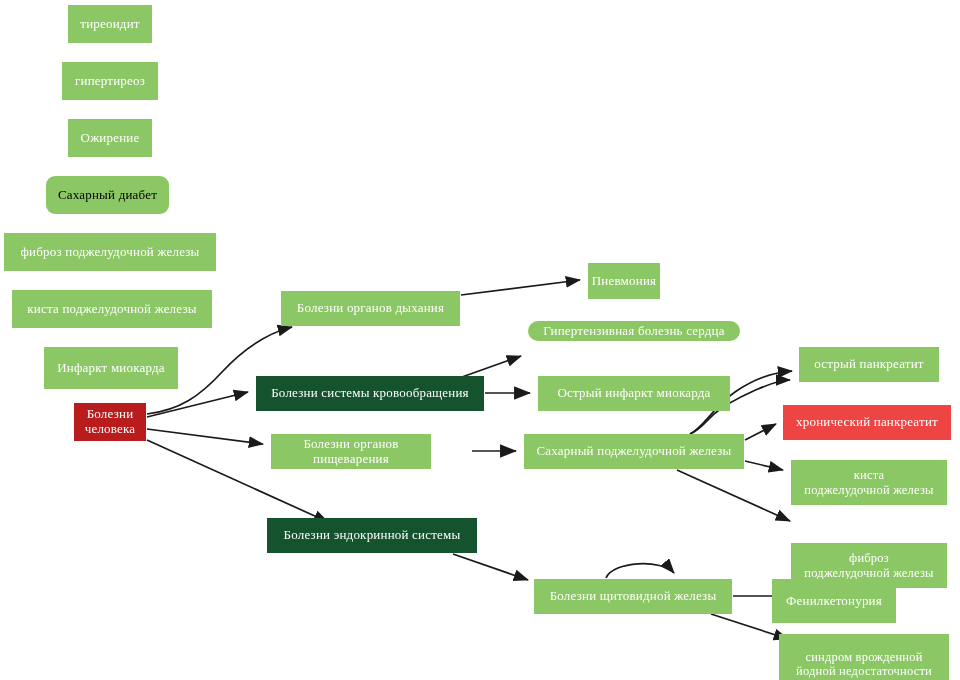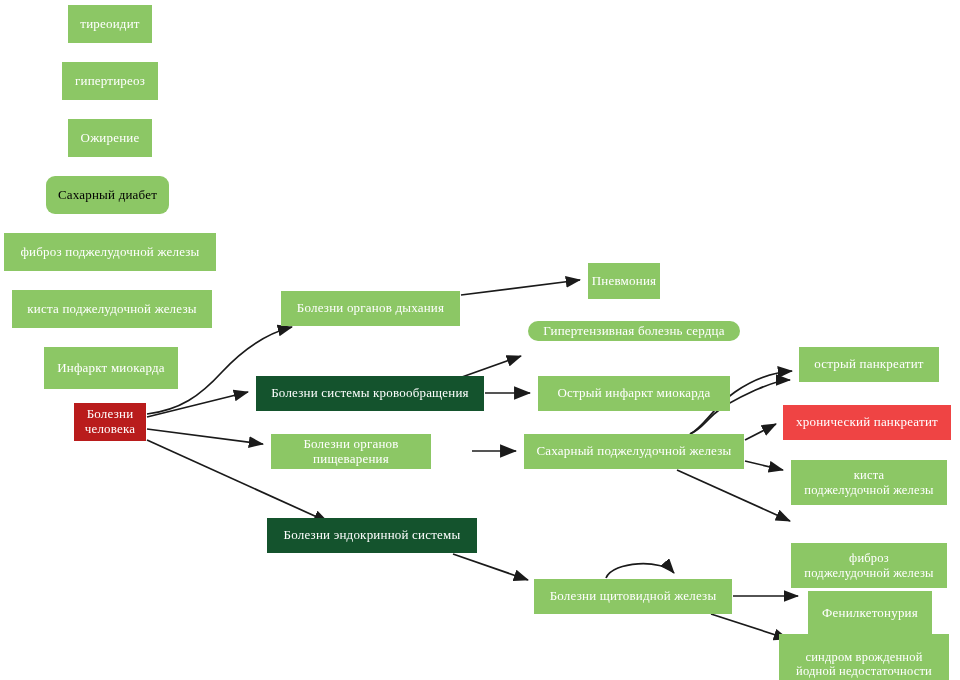--- a/index.html
+++ b/index.html
@@ -110,18 +110,18 @@
       <div class="node" style="left: 528px; top: 321px; width: 212px; height: 20px; background: rgb(140, 199, 101); color: rgb(255, 255, 255); border-radius: 12px;">Гипертензивная болезнь сердца</div>
       <div class="node" style="left: 538px; top: 376px; width: 192px; height: 35px; background: rgb(140, 199, 101); color: rgb(255, 255, 255);">Острый инфаркт миокарда</div>
       <div class="node" style="left: 524px; top: 434px; width: 220px; height: 35px; background: rgb(140, 199, 101); color: rgb(255, 255, 255);">Сахарный поджелудочной железы</div>
       <div class="node" style="left: 534px; top: 579px; width: 198px; height: 35px; background: rgb(140, 199, 101); color: rgb(255, 255, 255);">Болезни щитовидной железы</div>
       <div class="node" style="left: 799px; top: 347px; width: 140px; height: 35px; background: rgb(140, 199, 101); color: rgb(255, 255, 255);">острый панкреатит</div>
       <div class="node" style="left: 783px; top: 405px; width: 168px; height: 35px; background: #ef4444; color: rgb(255, 255, 255);">хронический панкреатит</div>
       <div class="node small" style="left: 791px; top: 460px; width: 156px; height: 45px; background: rgb(140, 199, 101); color: rgb(255, 255, 255);">киста
 поджелудочной железы</div>
       <div class="node small" style="left: 791px; top: 543px; width: 156px; height: 45px; background: rgb(140, 199, 101); color: rgb(255, 255, 255);">фиброз
 поджелудочной железы</div>
-      <div class="node" style="left: 808px; top: 579px; width: 124px; height: 44px; background: rgb(140, 199, 101); color: rgb(255, 255, 255); margin-top: 12px;">Фенилкетонурия</div>
+      <div class="node" style="left: 772px; top: 579px; width: 124px; height: 44px; background: rgb(140, 199, 101); color: rgb(255, 255, 255);">Фенилкетонурия</div>
       <div class="node small" style="left: 779px; top: 634px; width: 170px; height: 60px; background: rgb(140, 199, 101); color: rgb(255, 255, 255);">синдром врожденной
 йодной недостаточности</div>
     </div>
 
 </div>
 
 </body></html>

